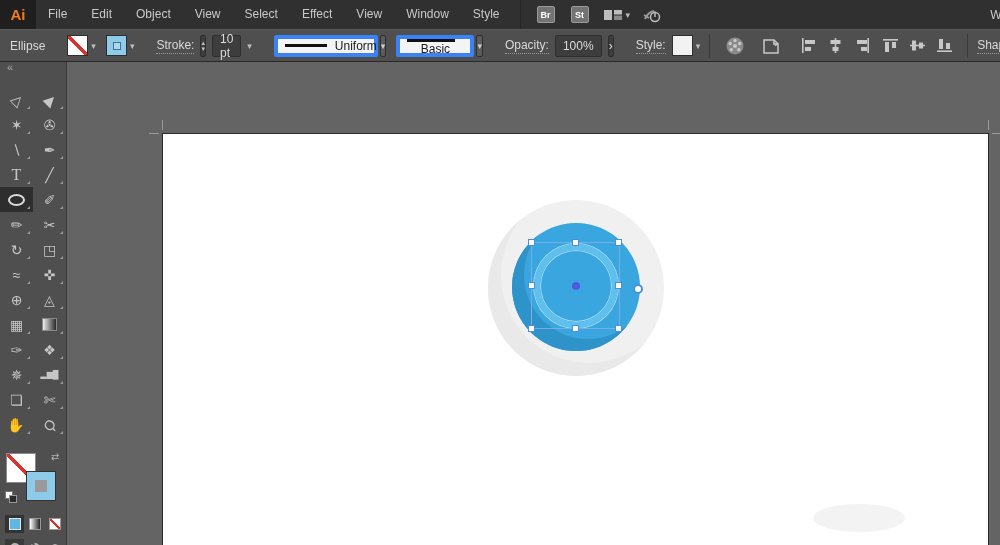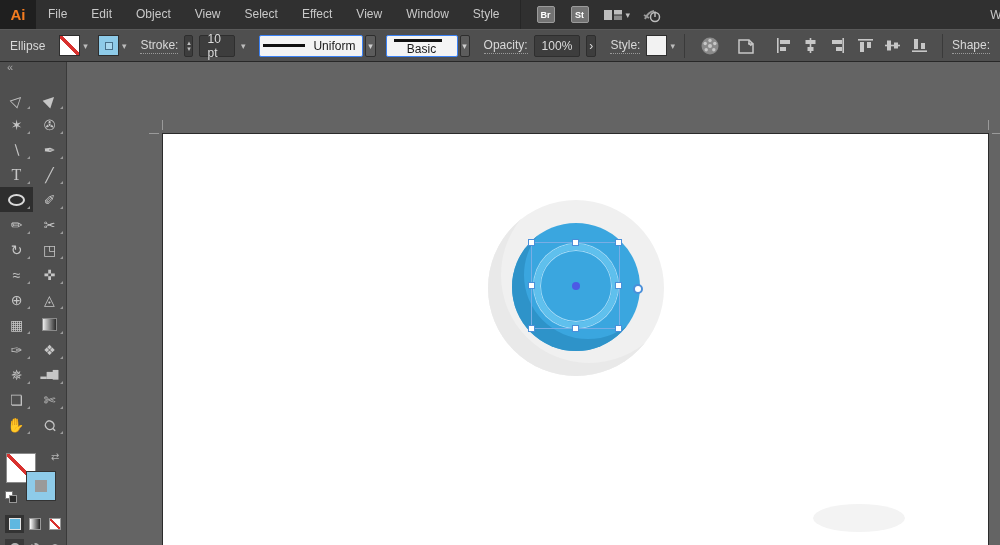--- a/index.html
+++ b/index.html
@@ -19,26 +19,26 @@
   
   .controlbar { height:33px; background:#4F4F4F; border-top:1px solid #5A5A5A; border-bottom:1px solid #282828; display:flex; align-items:center; color:#CFCFCF; overflow:hidden; padding:0 10px; }
   .cb-label { color:#D9D9D9;text-align:right; }
   .cb-link { border-bottom:1px dotted #9a9a9a; padding-bottom:1px; cursor:default; }
   .swatch { width:21px; height:21px; border:1px solid #2E2E2E; position:relative; background:#fff; flex:none; }
   .swatch.none-fill { background:linear-gradient(to top right, #fff 44%, #D8312E 44%, #D8312E 56%, #fff 56%); }
   .swatch.stroke-swatch { background:#8ECBE9; }
   .swatch.stroke-swatch .hole { position:absolute; left:6px; top:6px; width:8px; height:8px; border:1px solid #48708A; background:#A8D8EF; }
   .dark-input { background:#3D3D3D; border:1px solid #2E2E2E; border-radius:2px; color:#DCDCDC; height:22px; display:flex; align-items:center; padding:0 7px; }
   .stepper { width:15px; height:22px; background:#3D3D3D; border:1px solid #2E2E2E; border-radius:2px; display:flex; flex-direction:column; align-items:center; justify-content:center; line-height:6px; font-size:7px; color:#BFBFBF; }
-  .white-combo { background:#F4F4F4; border:1px solid #3b82f6; border-radius:2px; height:22px; display:flex; align-items:center; padding:0 7px; color:#1a1a1a;justify-content:flex-end; }
+  .white-combo { background:#F4F4F4; border:4px solid #3b82f6; border-radius:2px; height:22px; display:flex; align-items:center; padding:0 7px; color:#1a1a1a; }
   .white-combo .stroke-line { height:3px; background:#111; margin-right:8px; flex:none; }
   .combo-chev { width:17px; height:22px; background:#5C5C5C; border:1px solid #2E2E2E; border-radius:2px; display:flex; align-items:center; justify-content:center; font-size:9px; color:#CFCFCF; margin-left:2px; }
   .cb-divider { width:1px; height:24px; background:#3A3A3A; margin:0 9px; flex:none; }
   .align-icon { margin:0 5px; display:flex; }
-  .gap6{margin-left:6px;} .gap10{margin-left:10px;} .gap14{margin-left:14px;}
+  .gap6{margin-left:6px;} .gap10{margin-left:10px;} .gap14{margin-left:22px;}
 
   
   .workspace { display:flex; height:483px; }
 
   
   .toolpanel { width:67px; background:#4F4F4F; border-right:1px solid #3A3A3A; flex:none; position:relative; }
   .tp-header { height:13px; color:#ABABAB; font-size:11px; line-height:11px; padding-left:7px; cursor:pointer; }
   .tools { display:grid; grid-template-columns:1fr 1fr; margin-top:12px; }
   .tool { height:25px; display:flex; align-items:center; justify-content:center; color:#C6C6C6; font-size:14px; position:relative; cursor:pointer; }
   .tool::after { content:""; position:absolute; right:3px; bottom:3px; border-left:3px solid transparent; border-bottom:3px solid #9a9a9a; }

